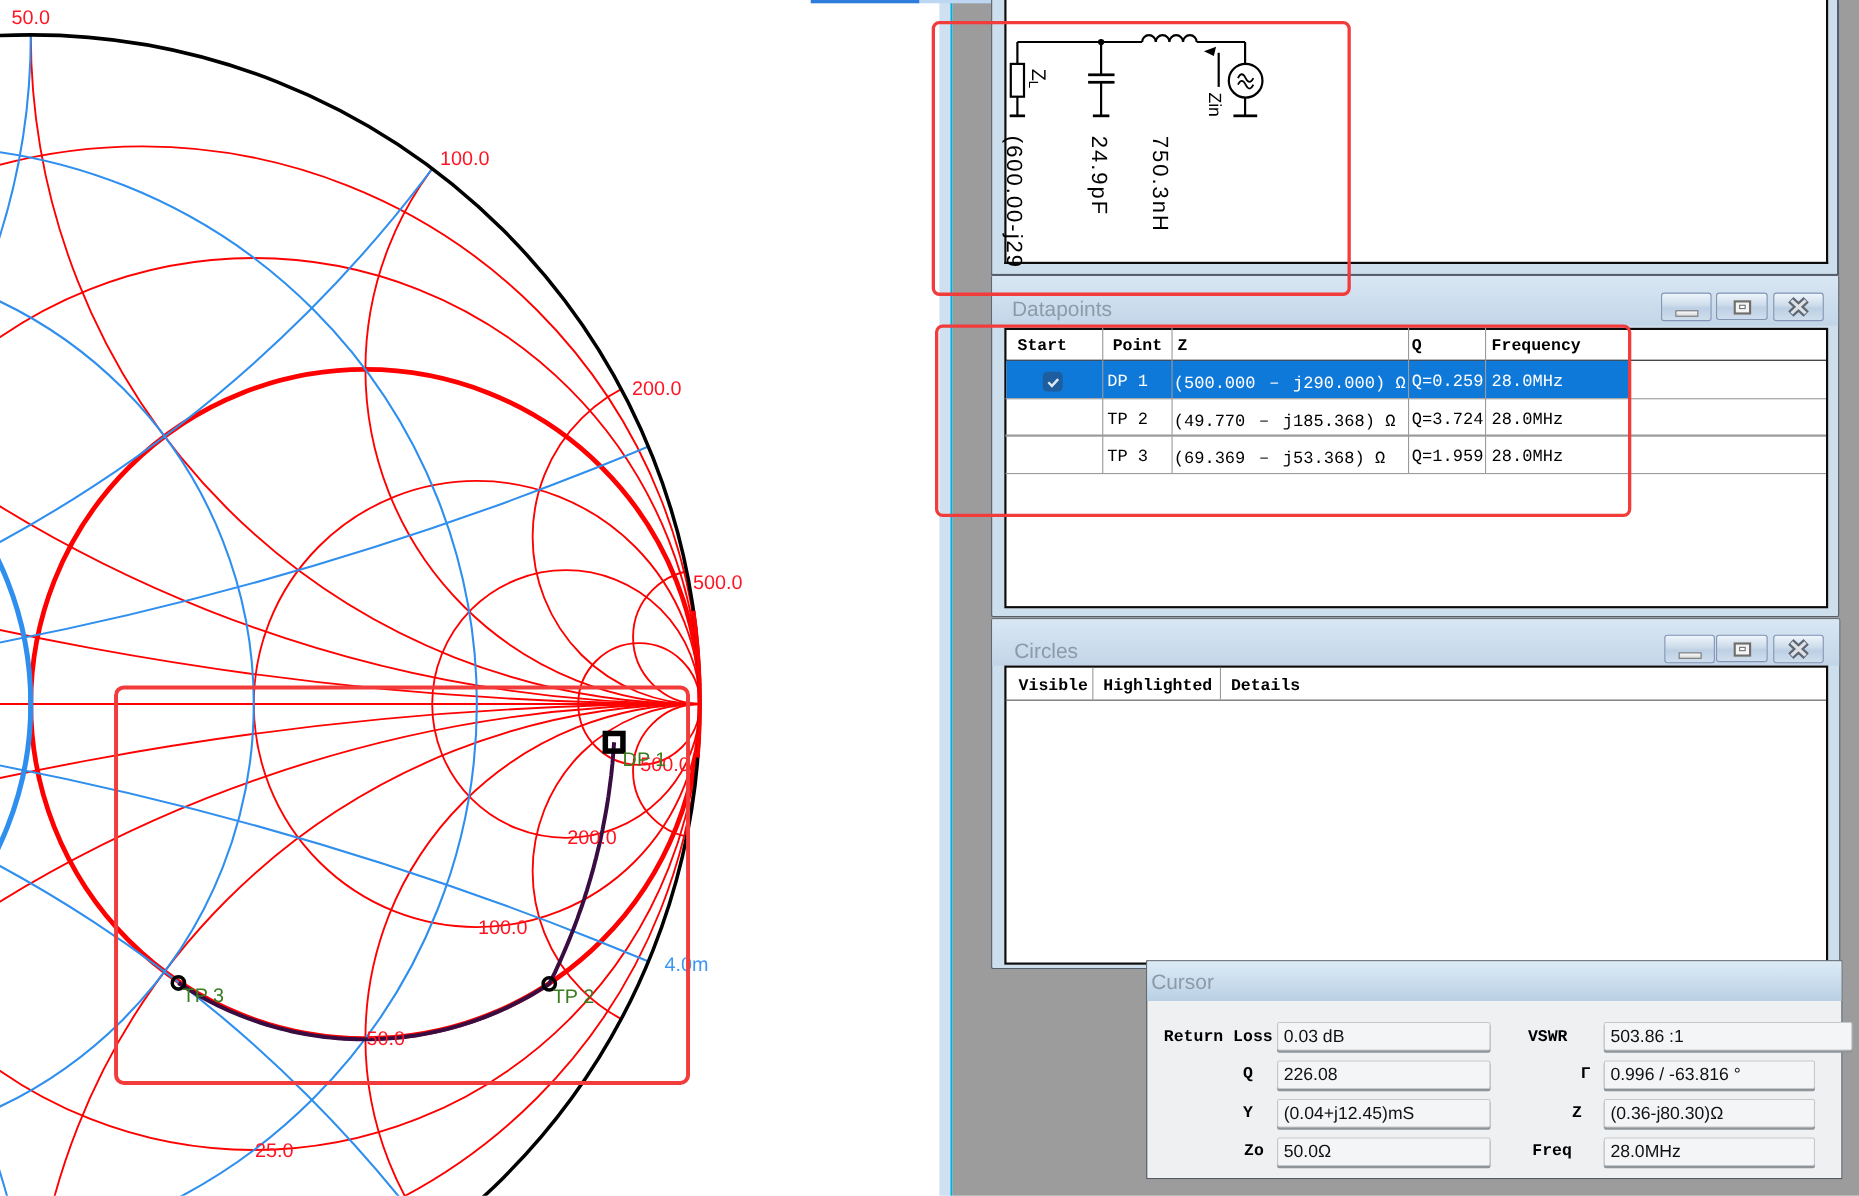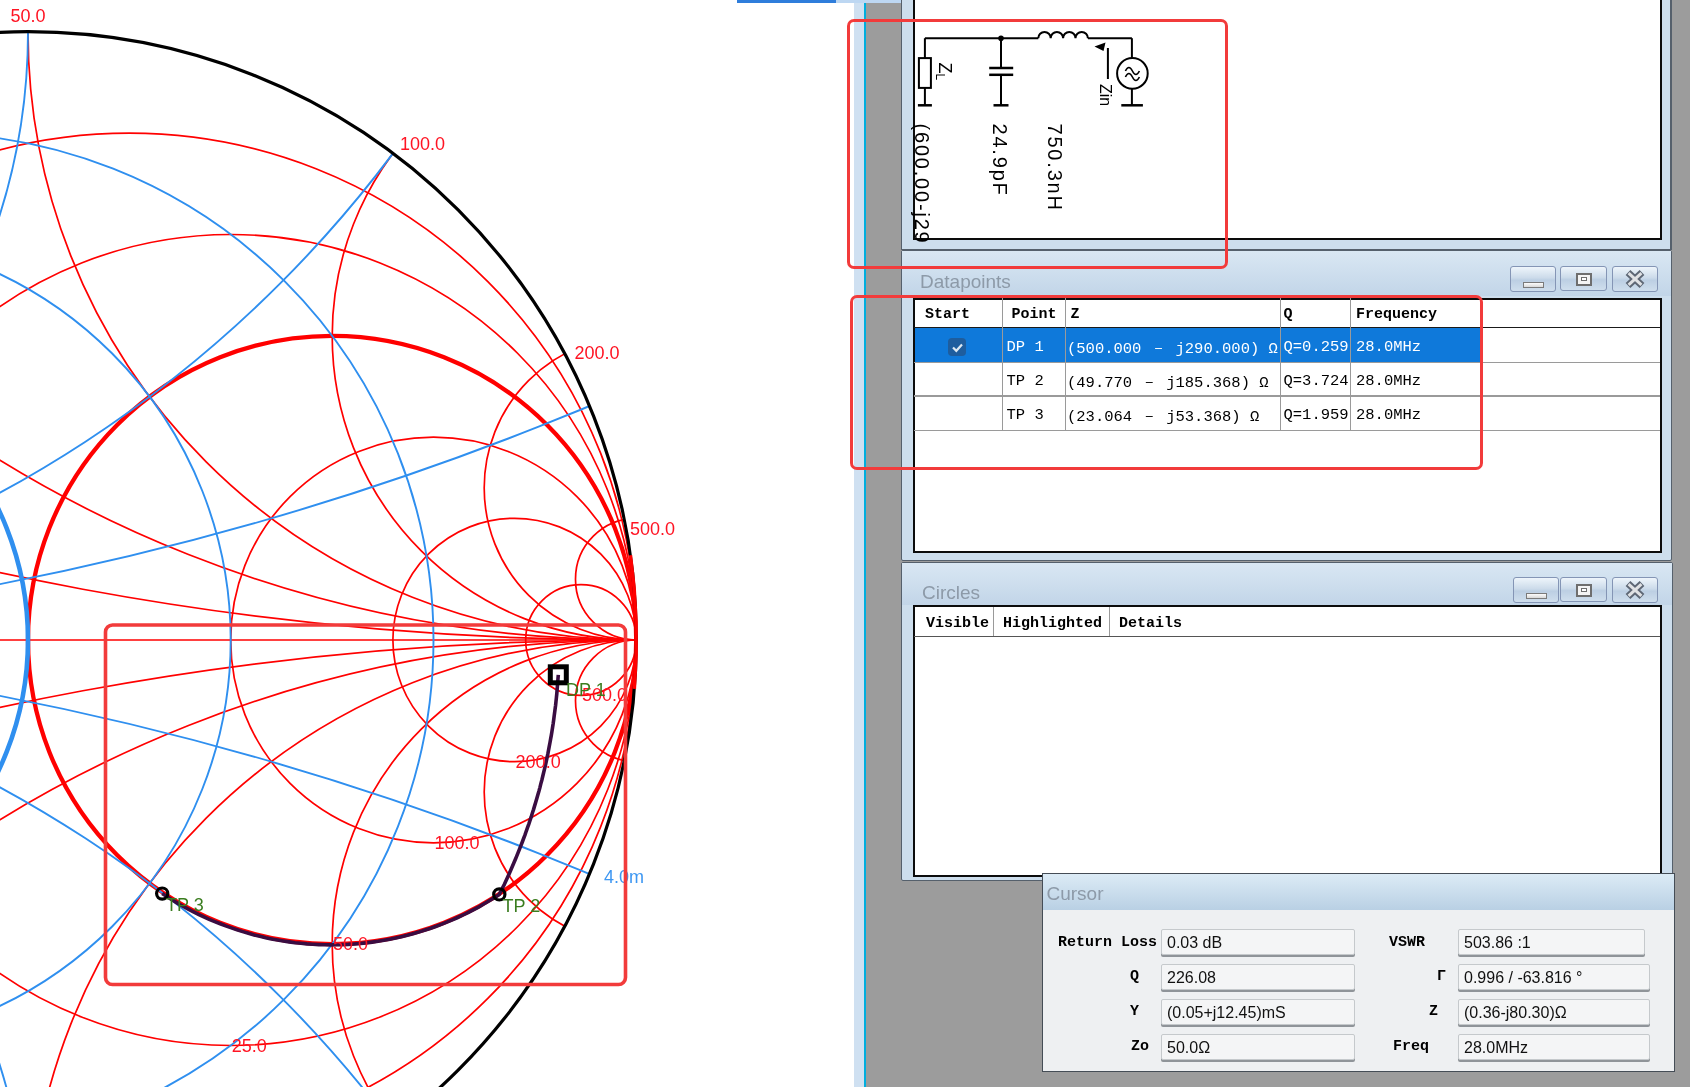--- a/index.html
+++ b/index.html
@@ -169,21 +169,21 @@
   <div class="abs" style="left:1356px;">28.0MHz</div>
 </div>
 <div class="abs mono" style="font-size:15.5px;color:#000;top:372px;">
   <div class="abs" style="left:1006.5px;">TP 2</div>
   <div class="abs" style="left:1067px;">(49.770 － j185.368) Ω</div>
   <div class="abs" style="left:1283.5px;">Q=3.724</div>
   <div class="abs" style="left:1356px;">28.0MHz</div>
 </div>
 <div class="abs mono" style="font-size:15.5px;color:#000;top:406.3px;">
   <div class="abs" style="left:1006.5px;">TP 3</div>
-  <div class="abs" style="left:1067px;">(23.064 － j53.368) Ω</div>
+  <div class="abs" style="left:1067px;">(69.369 － j53.368) Ω</div>
   <div class="abs" style="left:1283.5px;">Q=1.959</div>
   <div class="abs" style="left:1356px;">28.0MHz</div>
 </div>
 
 <div class="win" style="left:901px;top:561.5px;width:771.5px;height:319px;">
   <div class="abs" style="left:0;top:0;width:100%;height:42px;background:linear-gradient(#d9e7f3,#c2d5e8);"></div>
   <div class="abs" style="left:20px;top:19px;font-size:19px;color:#8d9aa8;">Circles</div>
 </div>
 <div class="tbtn" style="left:1512.7px;top:577px;">
     <div class="abs" style="left:12px;top:14.5px;width:21px;height:6px;background:linear-gradient(#fcfcfc,#d8d8d8);border:1.2px solid #7a7a7a;"></div>
@@ -217,21 +217,21 @@
   <div class="abs" style="left:1130px;top:968px;">Q</div>
   <div class="abs" style="left:1130px;top:1002.5px;">Y</div>
   <div class="abs" style="left:1131px;top:1038px;">Zo</div>
   <div class="abs" style="left:1389px;top:933.5px;">VSWR</div>
   <div class="abs" style="left:1437px;top:968px;">Γ</div>
   <div class="abs" style="left:1429px;top:1002.5px;">Z</div>
   <div class="abs" style="left:1393px;top:1038px;">Freq</div>
 </div>
 <div class="fld" style="left:1161px;top:928.6px;width:193.5px;">0.03 dB</div>
 <div class="fld" style="left:1161px;top:963.8px;width:193.5px;">226.08</div>
-<div class="fld" style="left:1161px;top:999px;width:193.5px;">(0.05+j12.45)mS</div>
+<div class="fld" style="left:1161px;top:999px;width:193.5px;">(0.04+j12.45)mS</div>
 <div class="fld" style="left:1161px;top:1034.2px;width:193.5px;">50.0Ω</div>
-<div class="fld" style="left:1458px;top:928.6px;width:187px;">503.86 :1</div>
+<div class="fld" style="left:1458px;top:928.6px;width:226px;">503.86 :1</div>
 <div class="fld" style="left:1458px;top:963.8px;width:191.5px;">0.996 / -63.816 °</div>
 <div class="fld" style="left:1458px;top:999px;width:191.5px;">(0.36-j80.30)Ω</div>
 <div class="fld" style="left:1458px;top:1034.2px;width:191.5px;">28.0MHz</div>
 
 <div class="redrect" style="left:846.5px;top:18.5px;width:381px;height:250px;"></div>
 <div class="redrect" style="left:850px;top:295px;width:633px;height:175px;"></div>
 
 </body></html>

